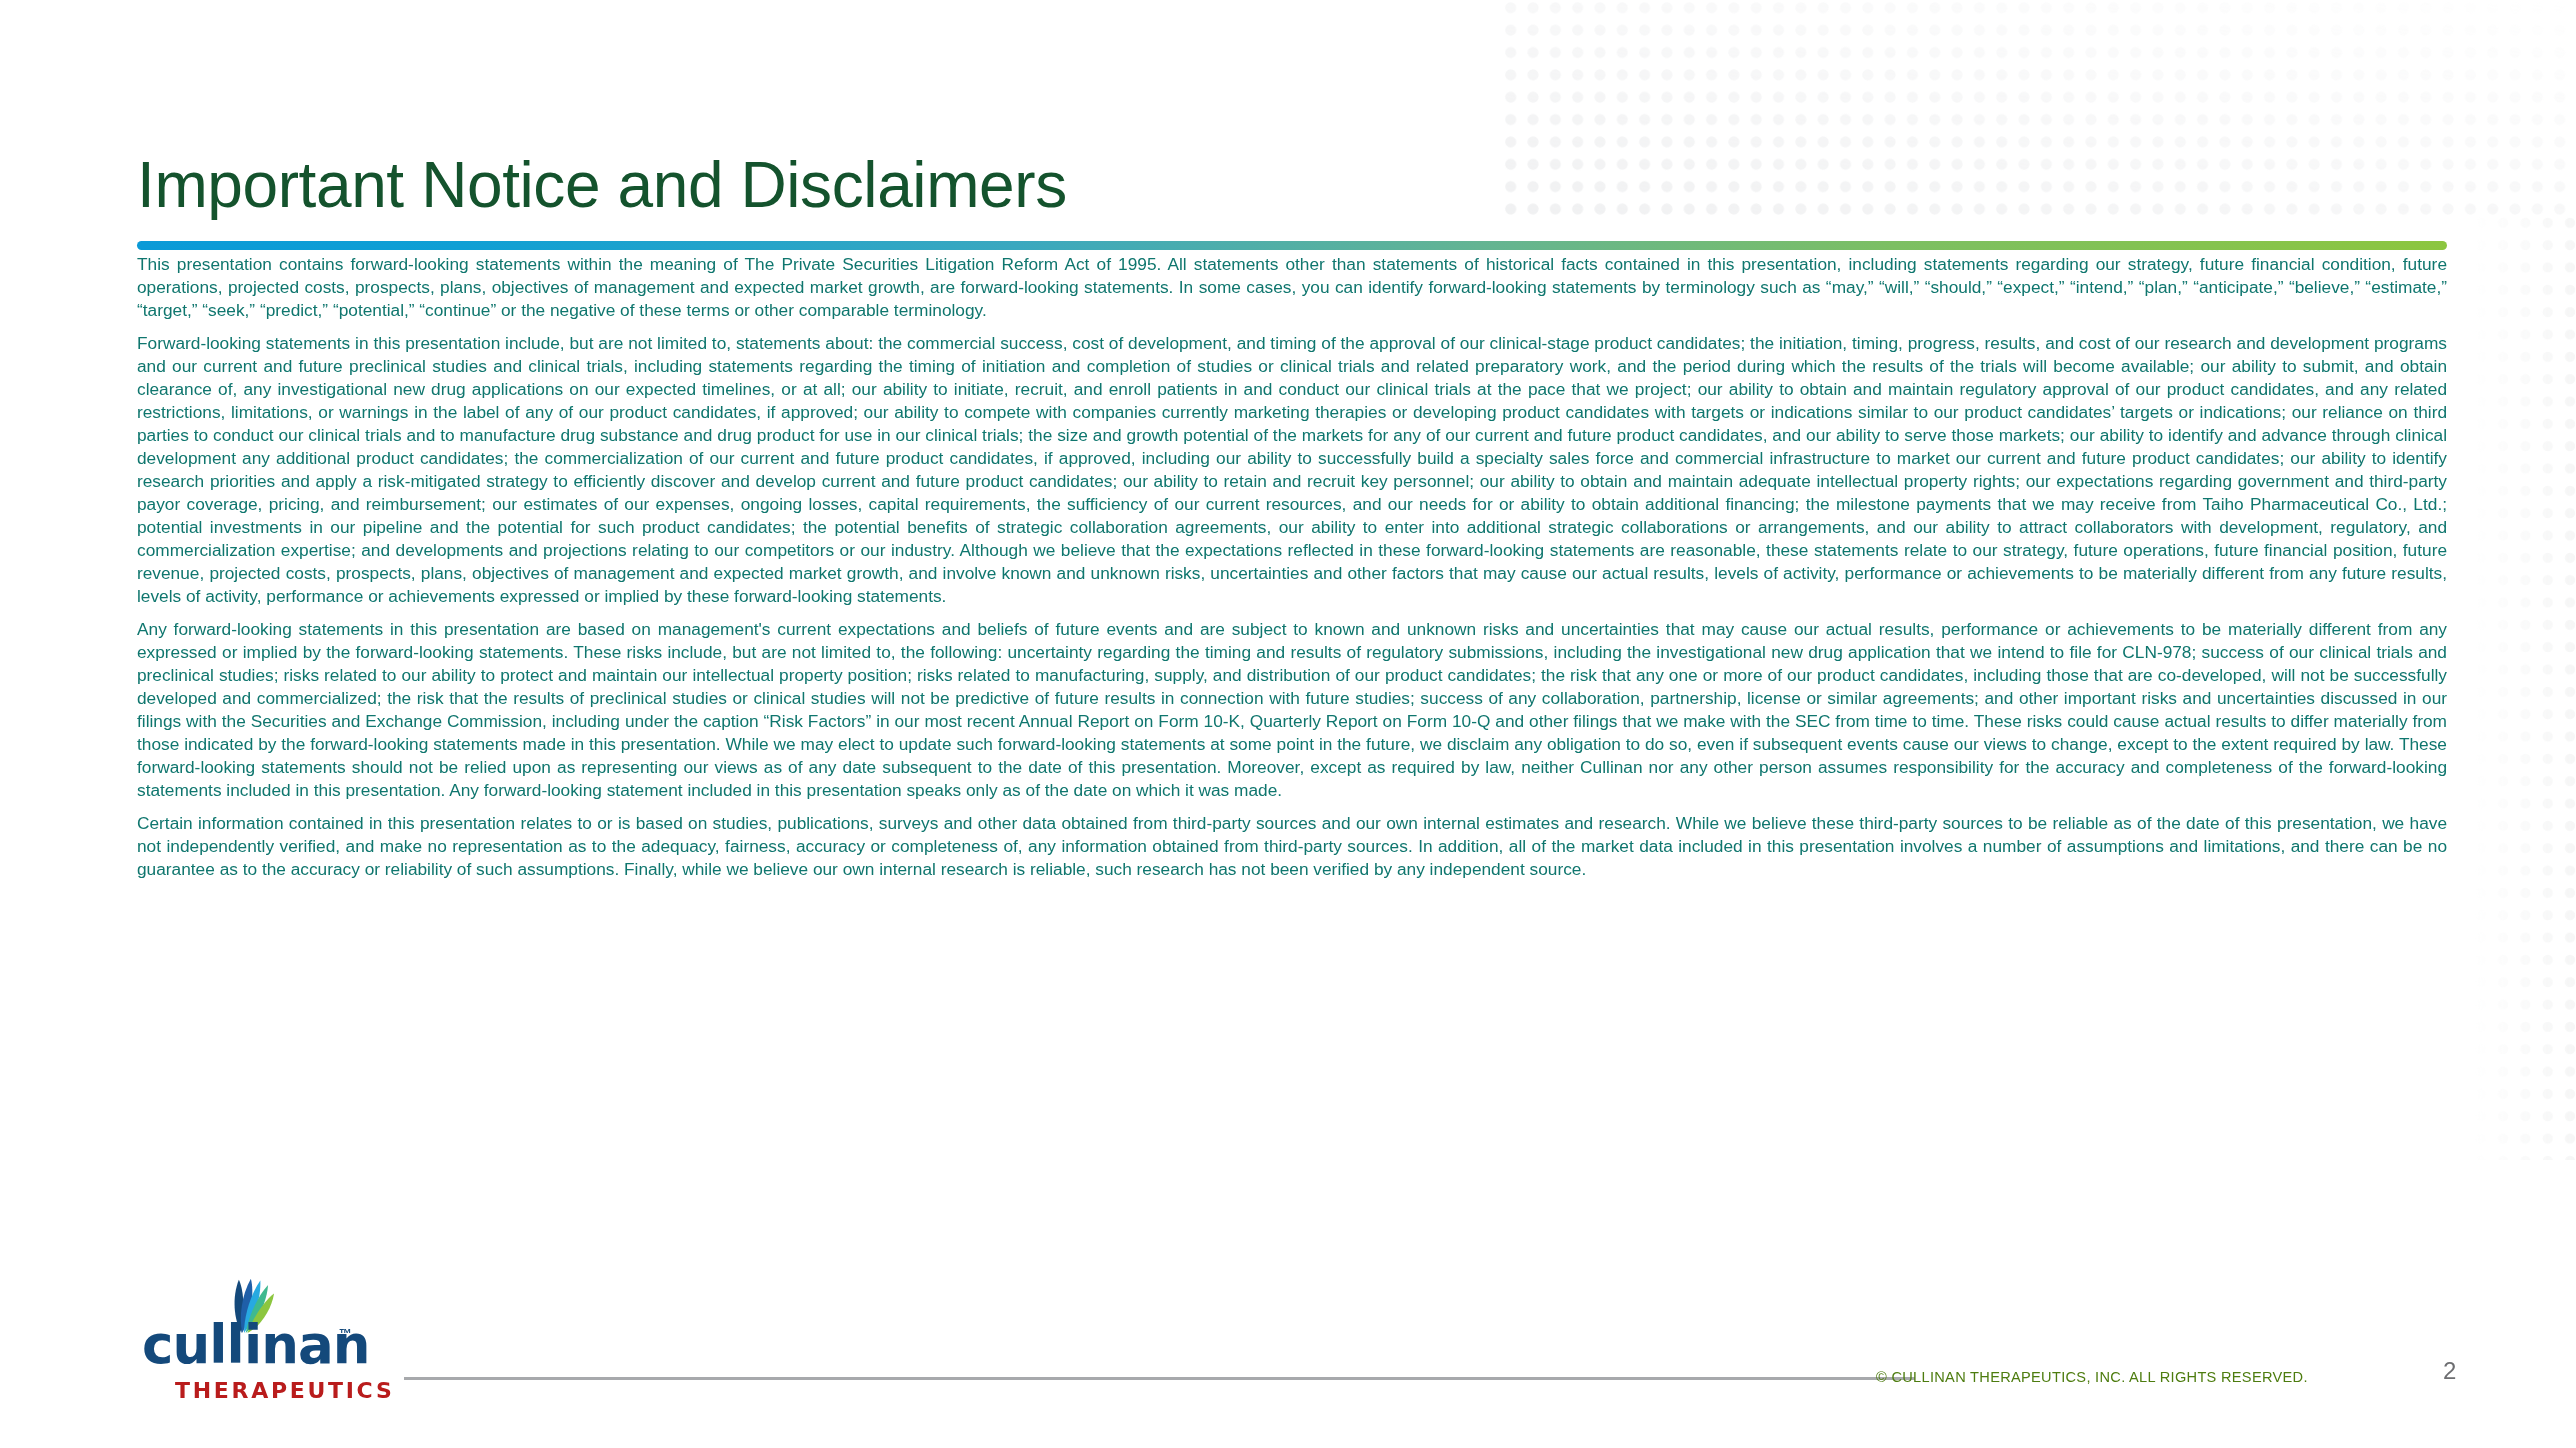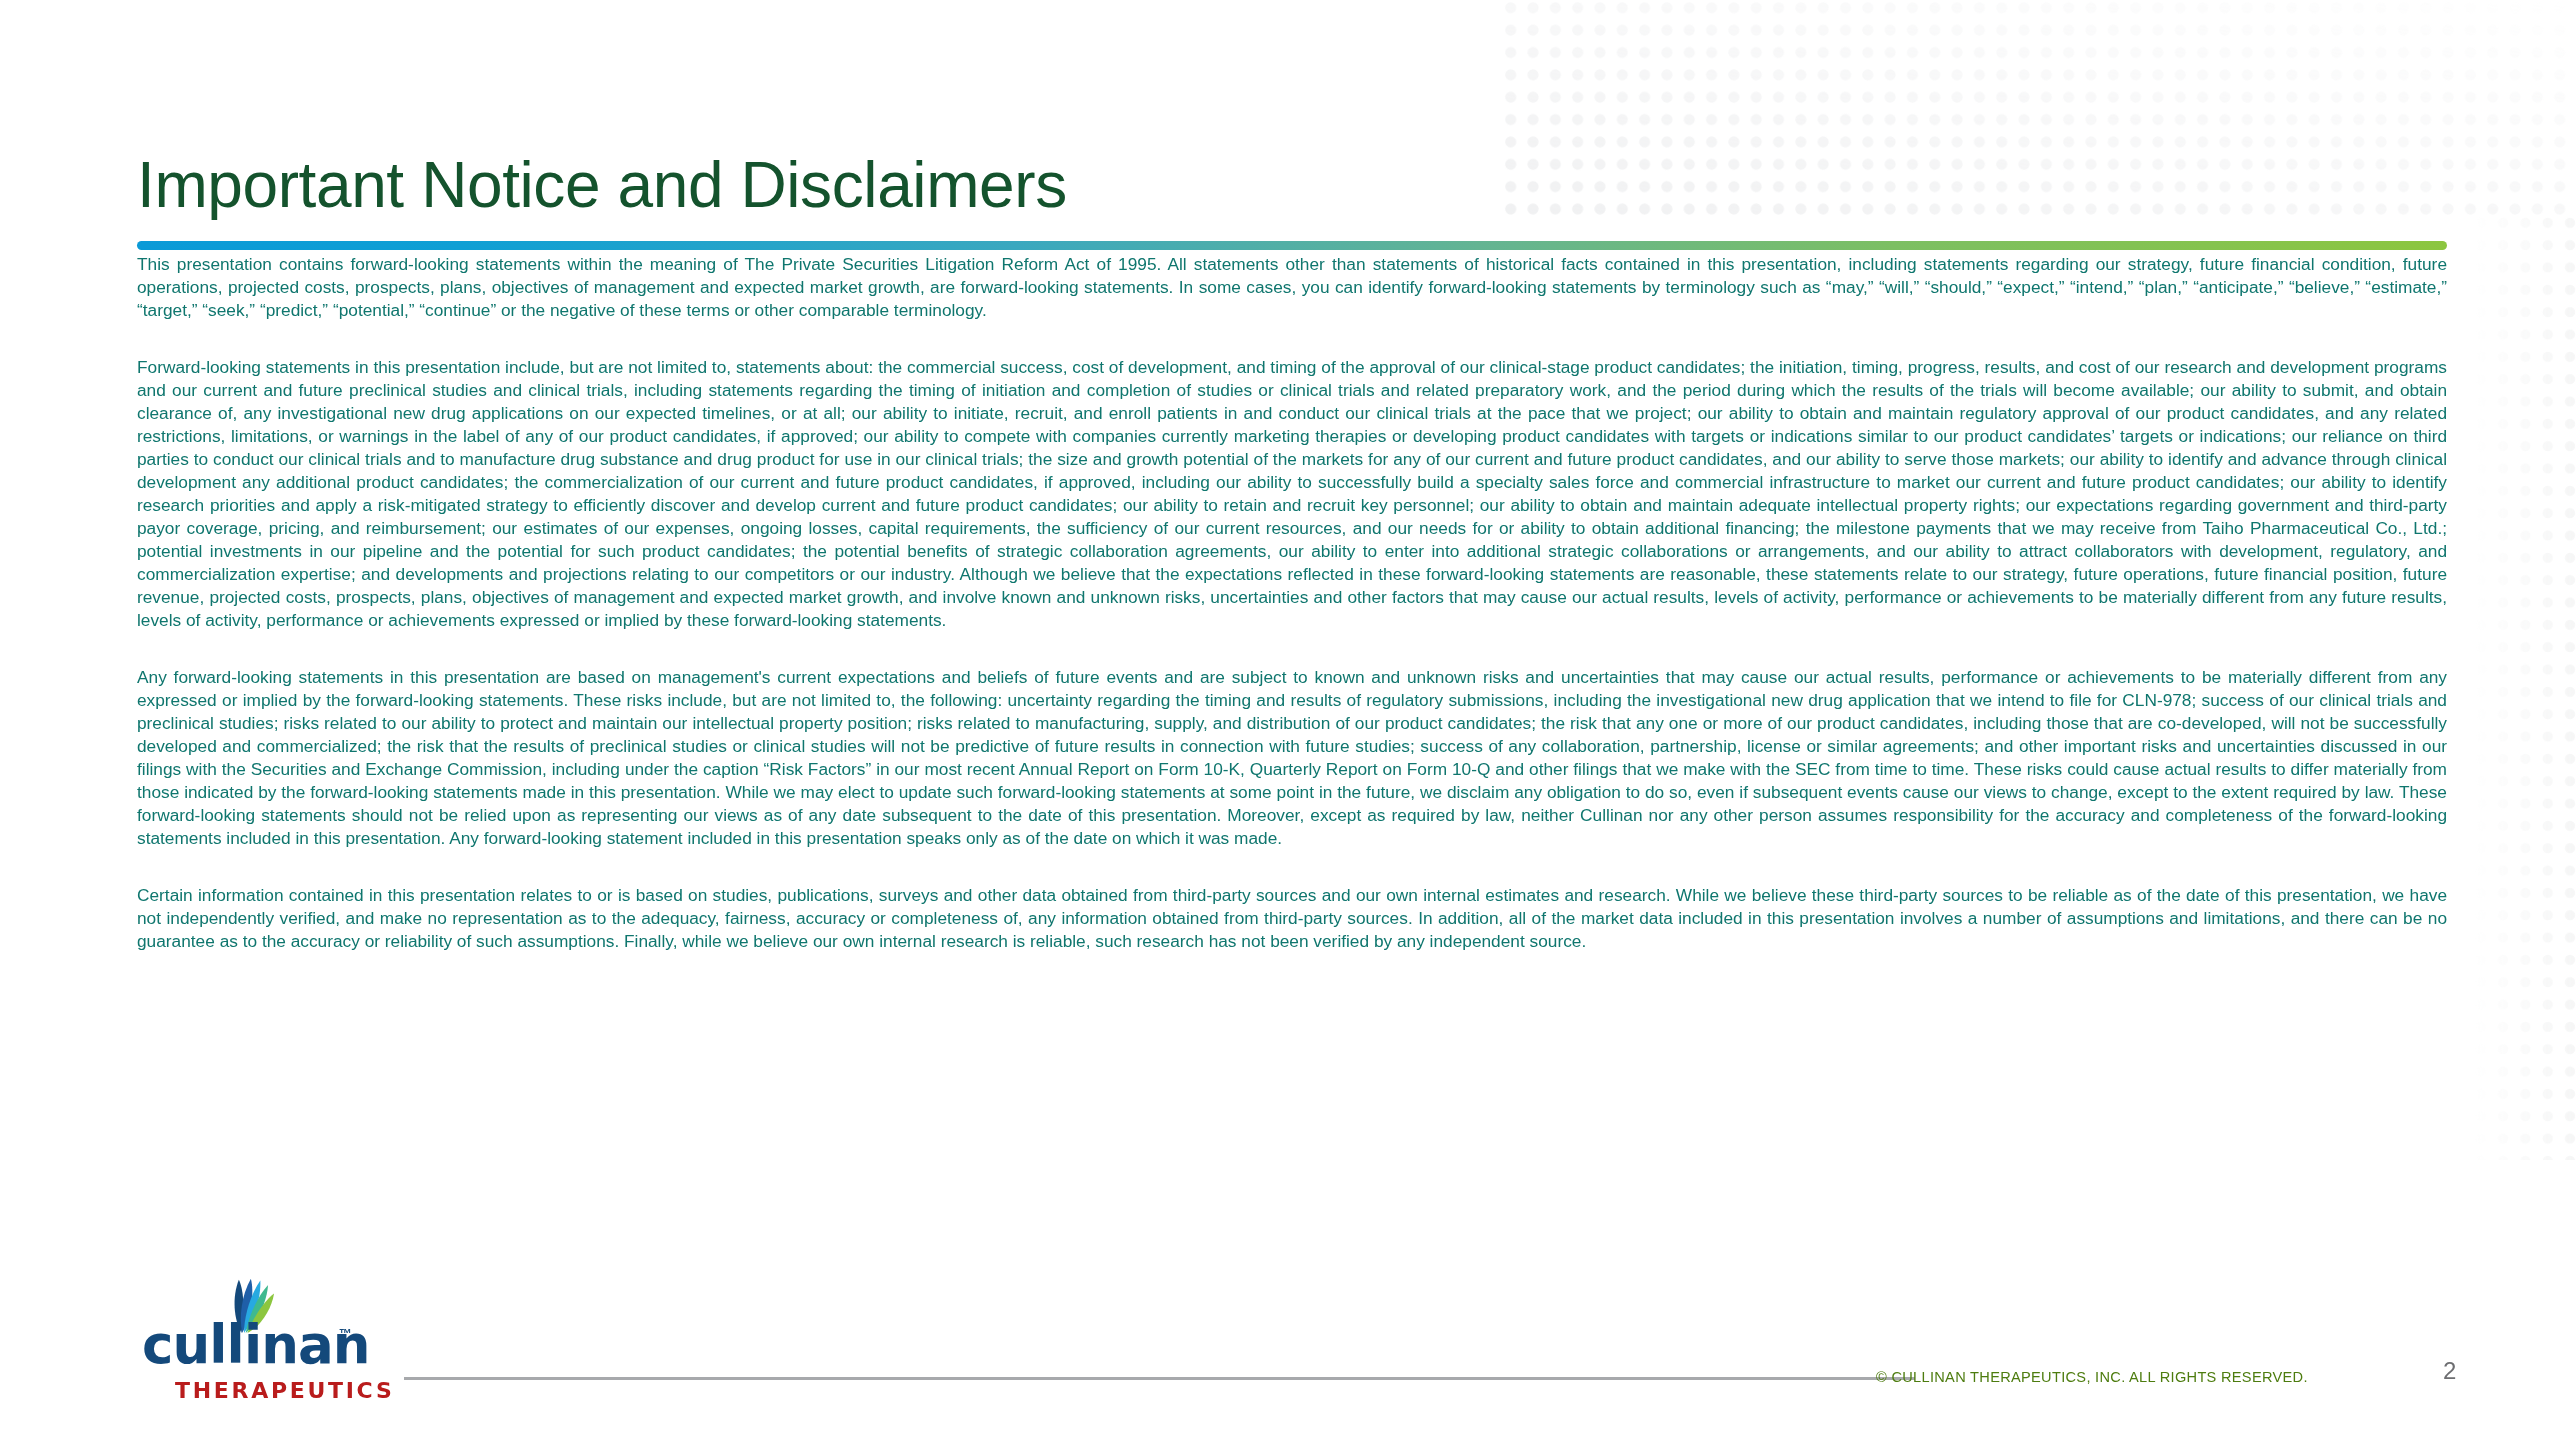--- a/index.html
+++ b/index.html
@@ -59,21 +59,21 @@
     position:absolute;
     left:137px; top:253px;
     width:2310px;
     font-size:17.3px;
     line-height:23px;
     color:#0f766e;
     text-align:justify;
     text-justify:inter-word;
   }
   .body p { margin:0; }
-  .body p + p { margin-top:34px; }
+  .body p + p { margin-top:10px; }
 
   
   .footer-rule {
     position:absolute;
     left:404px; top:1377px;
     width:1511px; height:2.6px;
     background:#a7a9ac;
   }
   .copyright {
     position:absolute;

